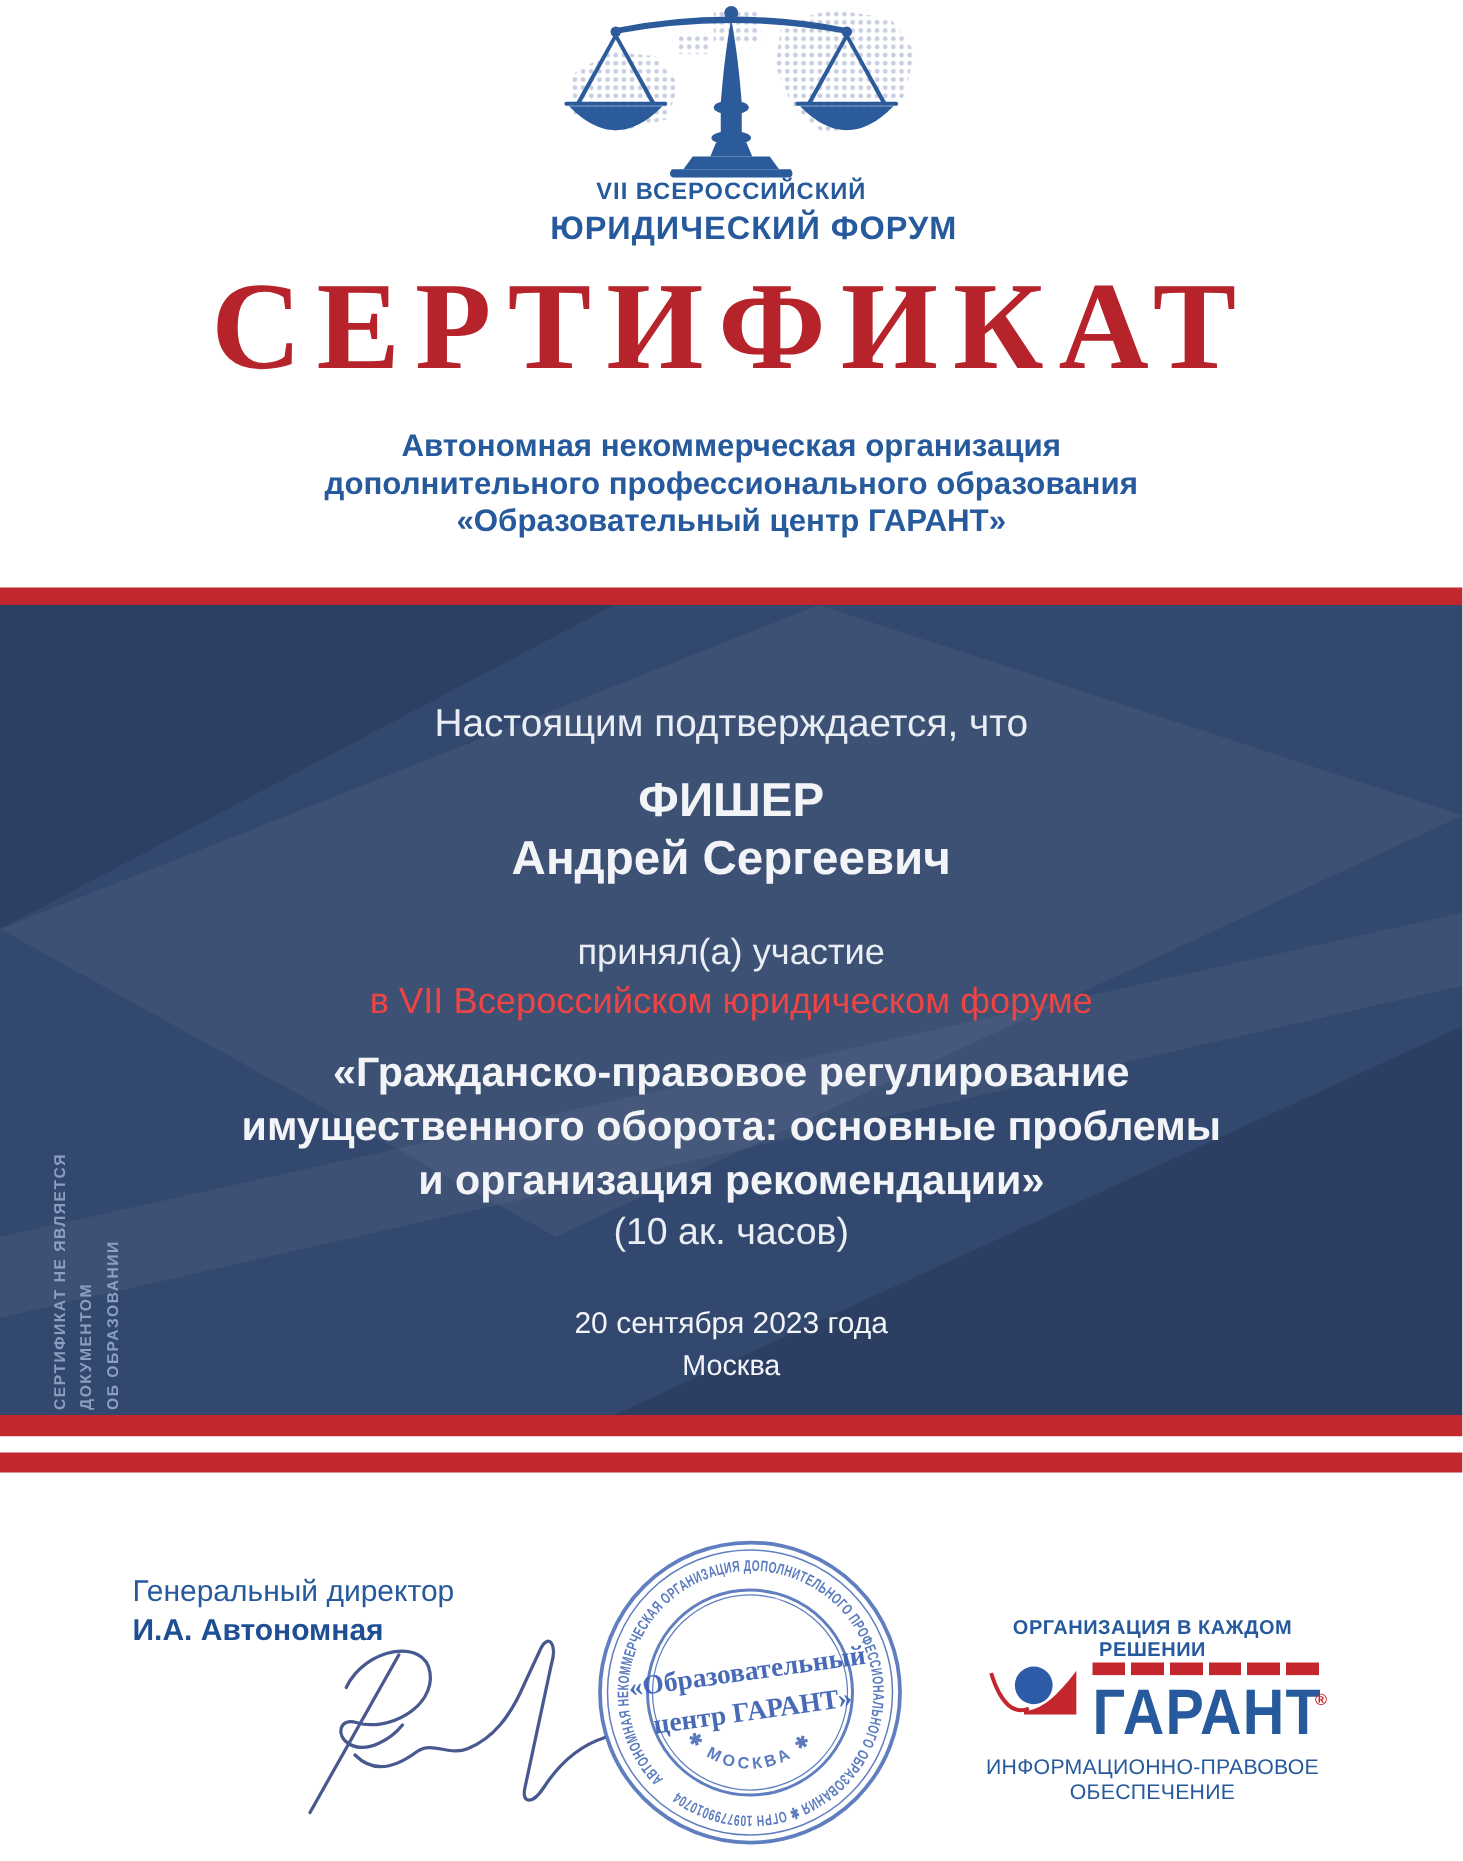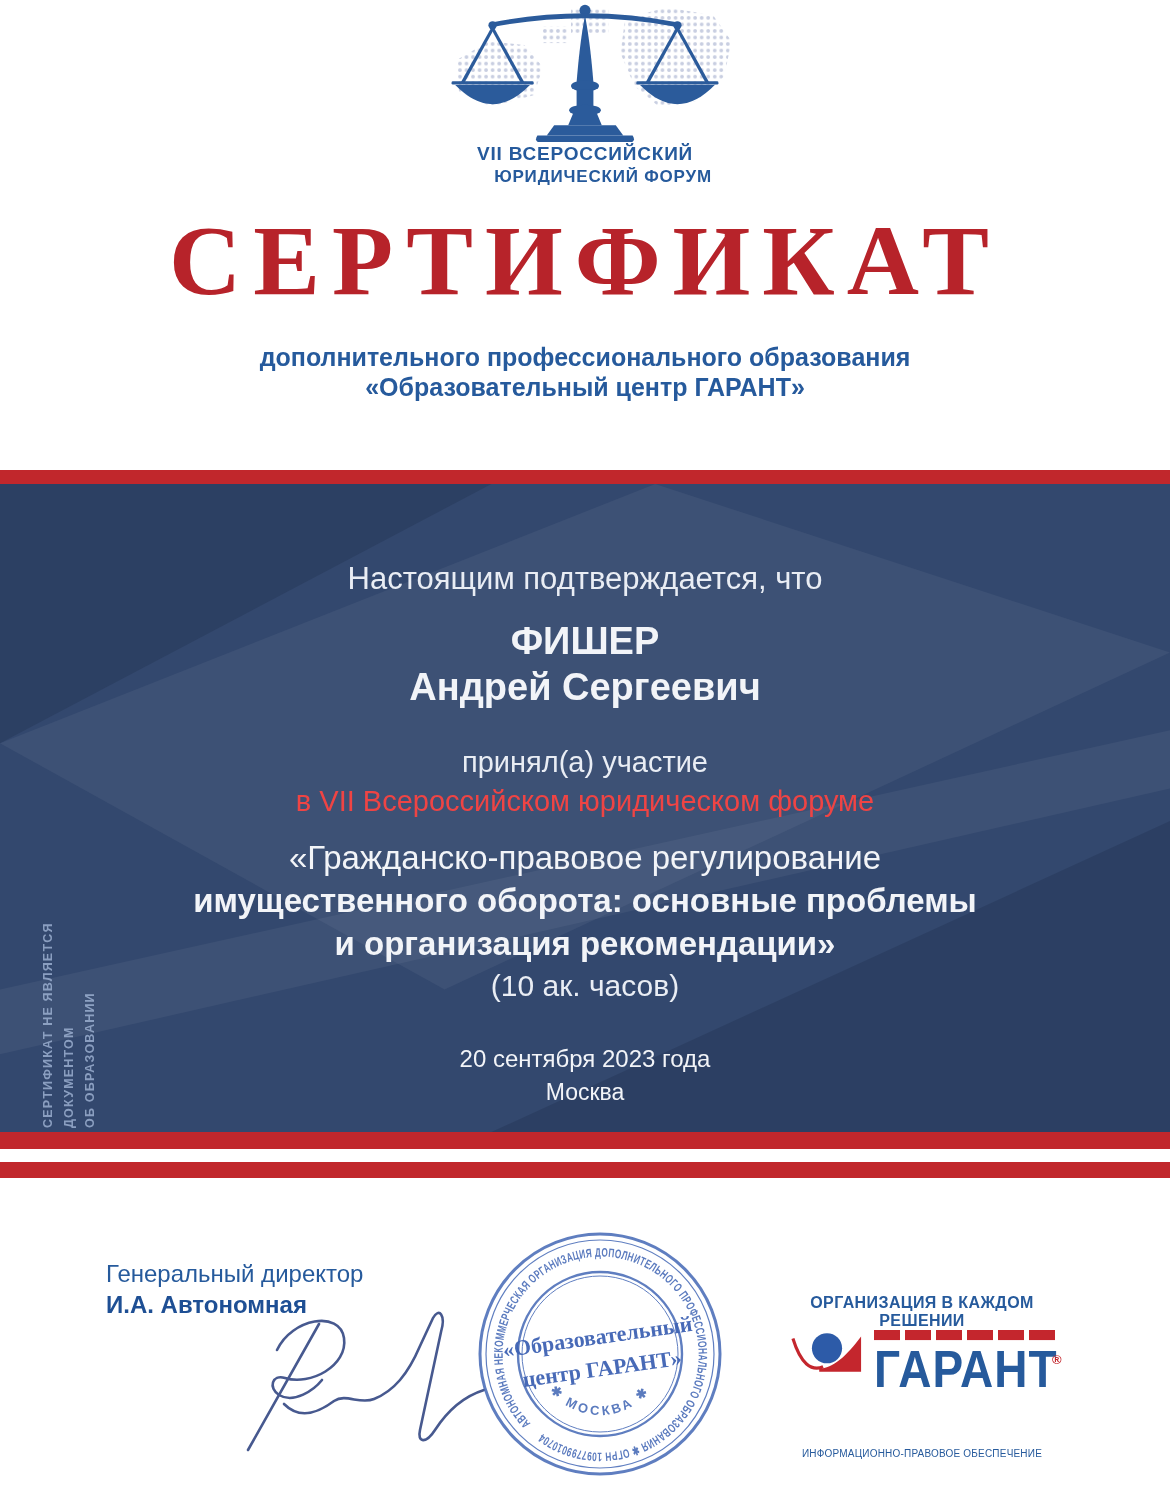--- a/index.html
+++ b/index.html
@@ -7,21 +7,21 @@
     width:1170px;height:1489px;position:relative;background:#ffffff;
     font-family:"Liberation Sans", sans-serif;overflow:hidden;
   }
   .abs{position:absolute;}
   .cx{left:0;right:0;text-align:center;}
 
   
   .logo-svg{left:420px;top:2px;width:330px;height:140px;}
   .logo-line{color:var(--brand_blue);font-weight:bold;letter-spacing:.8px;}
   .logo-line1{top:143px;font-size:19px;}
-  .logo-line2{top:167px;font-size:17px;padding-left:36px;}
+  .logo-line2{top:167px;font-size:26px;padding-left:36px;}
 
   
   .main-title{
     top:208px;font-family:"Liberation Serif", serif;font-weight:700;
     font-size:100px;color:var(--title_red);letter-spacing:12px;line-height:1.05;
   }
   .org-lines{top:342px;color:var(--brand_blue);font-weight:bold;font-size:25px;line-height:30px;}
 
   
   .stripe-top{top:470px;height:14px;width:100%;background:var(--accent_red);}
@@ -31,21 +31,21 @@
   .f2{background:rgba(255,255,255,.05);clip-path:polygon(0 40%,56% 0,100% 26%,38% 78%);}
   .f3{background:rgba(8,16,35,.14);clip-path:polygon(100% 52%,100% 100%,42% 100%);}
   .f4{background:rgba(255,255,255,.05);clip-path:polygon(0 78%,100% 38%,100% 47%,0 88%);}
 
   .panel-text{color:#f2f4f8;}
   .intro{top:528px;font-size:31px;color:#e9edf4;margin-top:33px;}
   .surname{top:620px;font-size:38px;font-weight:bold;}
   .name2{top:666px;font-size:38px;font-weight:bold;}
   .part1{top:746px;font-size:29px;color:#e9edf4;}
   .part2{top:785px;font-size:29px;color:#ef4444;}
-  .course1{top:839px;font-size:33px;font-weight:normal;}
+  .course1{top:839px;font-size:33px;font-weight:bold;}
   .course2{top:882px;font-size:33px;font-weight:bold;}
   .course3{top:925px;font-size:33px;font-weight:bold;}
   .hours{top:969px;font-size:30px;color:#e9edf4;}
   .date{top:1045px;font-size:24px;}
   .city{top:1079px;font-size:23px;}
 
   .disclaimer{
     left:38px;top:1128px;width:244px;transform:rotate(-90deg);
     transform-origin:left top;font-size:12.5px;font-weight:bold;
     letter-spacing:1.2px;line-height:21px;color:rgba(160,180,212,.8);
@@ -65,22 +65,22 @@
   .garant-icon{left:790px;top:1326px;width:74px;height:64px;}
   .garant-word{
     left:874px;top:1330px;font-size:46px;font-weight:bold;letter-spacing:1px;
     color:var(--brand_blue);line-height:1;transform:scaleY(1.12);transform-origin:top left;
   }
   .garant-word:before{
     content:"";display:block;height:9px;margin-bottom:3px;
     background:repeating-linear-gradient(90deg,var(--garant_red) 0 26px,#ffffff 26px 31px);
   }
   .garant-reg{left:1052px;top:1352px;font-size:13px;font-weight:bold;color:var(--garant_red);}
-  .garant-tagline{left:782px;top:1404px;width:280px;font-size:10px;letter-spacing:.2px;
-    color:var(--brand_blue);text-align:center;margin-top:44px;}
+  .garant-tagline{left:782px;top:1404px;width:280px;font-size:17px;letter-spacing:.2px;
+    color:var(--brand_blue);text-align:center;}
 </style>
 </head>
 <body>
 
 <svg class="abs logo-svg" viewBox="0 0 330 150">
   <defs>
     <pattern id="dots" width="7" height="7" patternUnits="userSpaceOnUse">
       <circle cx="3" cy="3" r="2" fill="#c8cee1"></circle>
     </pattern>
   </defs>
@@ -120,20 +120,21 @@
     <path d="M6,165 Q165,138 324,165 L324,169 Q165,144 6,169 Z"></path>
     <path d="M14,175 Q165,152 316,175 L316,177 Q165,156 14,177 Z"></path>
   </g>
 </svg>
 <div class="abs cx logo-line logo-line1">VII ВСЕРОССИЙСКИЙ</div>
 <div class="abs cx logo-line logo-line2">ЮРИДИЧЕСКИЙ ФОРУМ</div>
 
 <div class="abs cx main-title">СЕРТИФИКАТ</div>
 
 <div class="abs cx org-lines">
+  <div>Автономная некоммерческая организация</div>
   <div>дополнительного профессионального образования</div>
   <div>«Образовательный центр ГАРАНТ»</div>
 </div>
 
 <div class="abs stripe-top"></div>
 
 <div class="abs panel">
   <div class="facet f1"></div>
   <div class="facet f2"></div>
   <div class="facet f3"></div>

